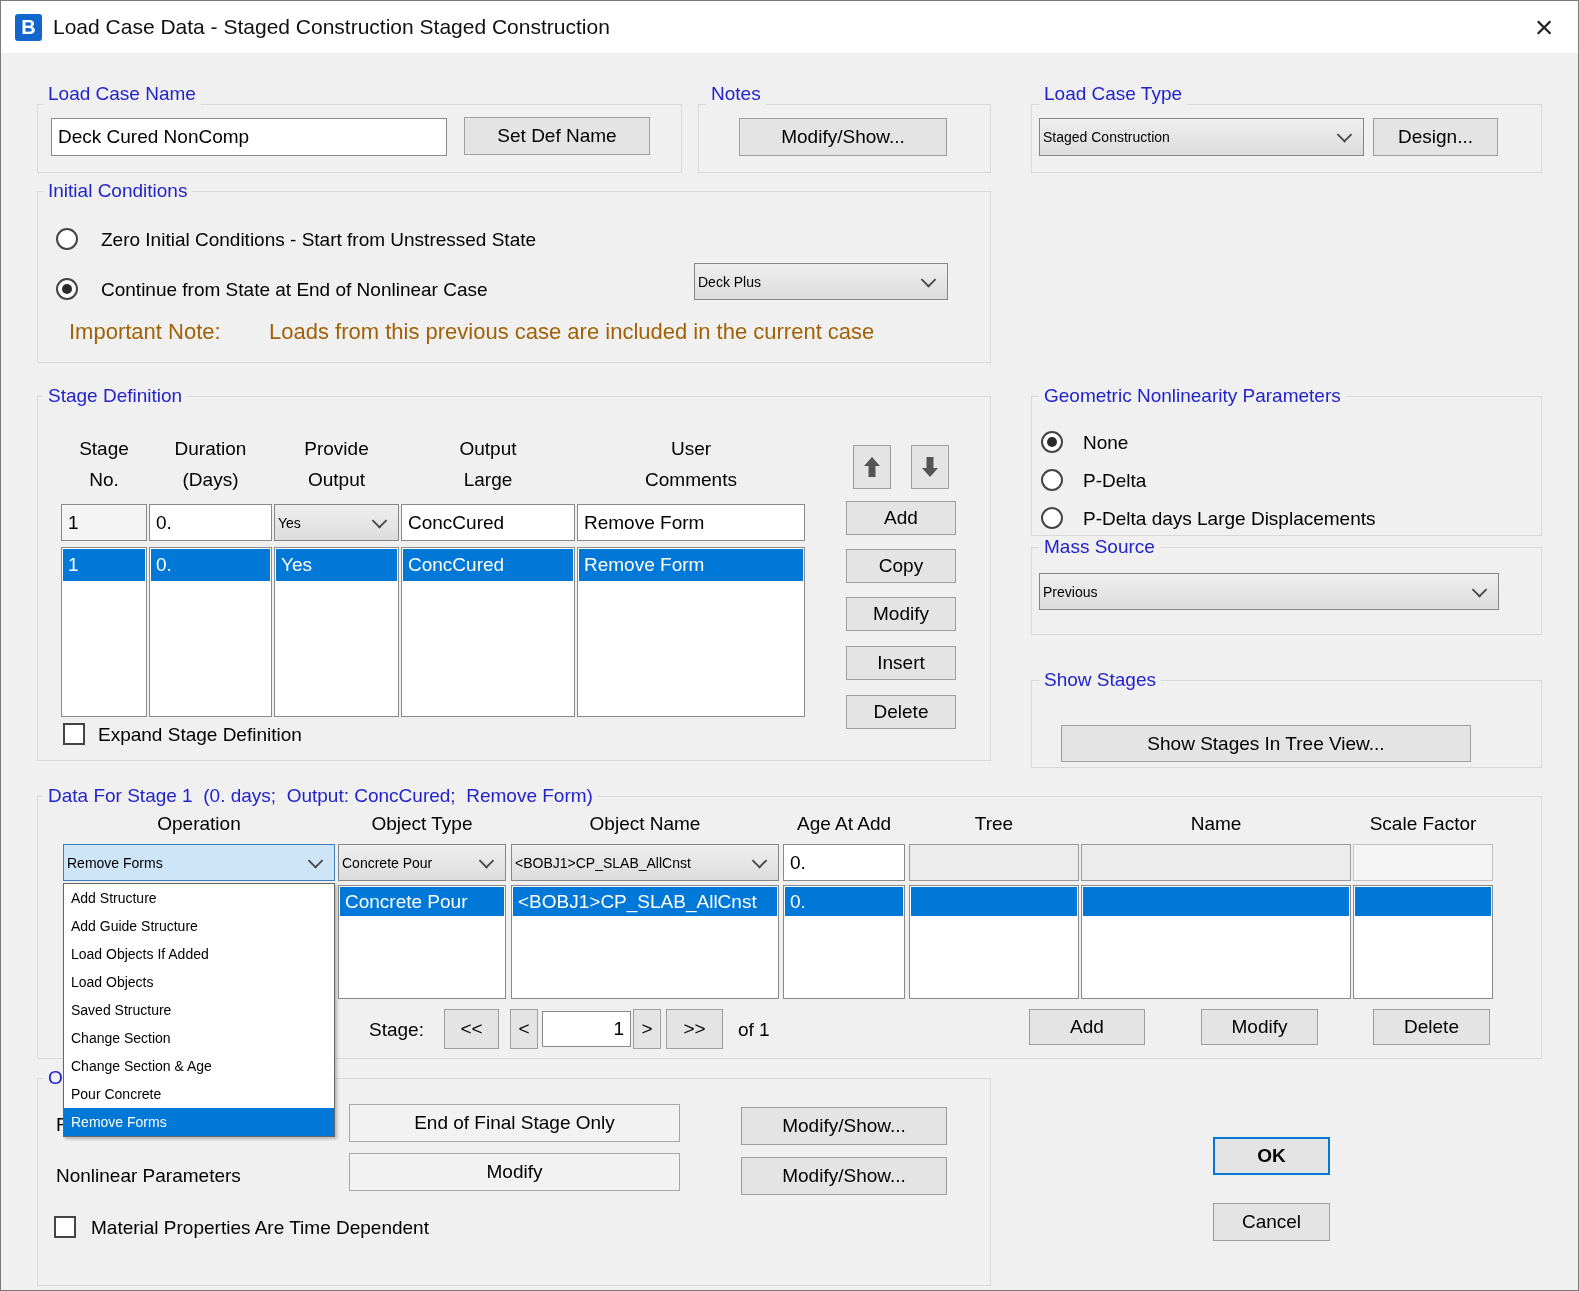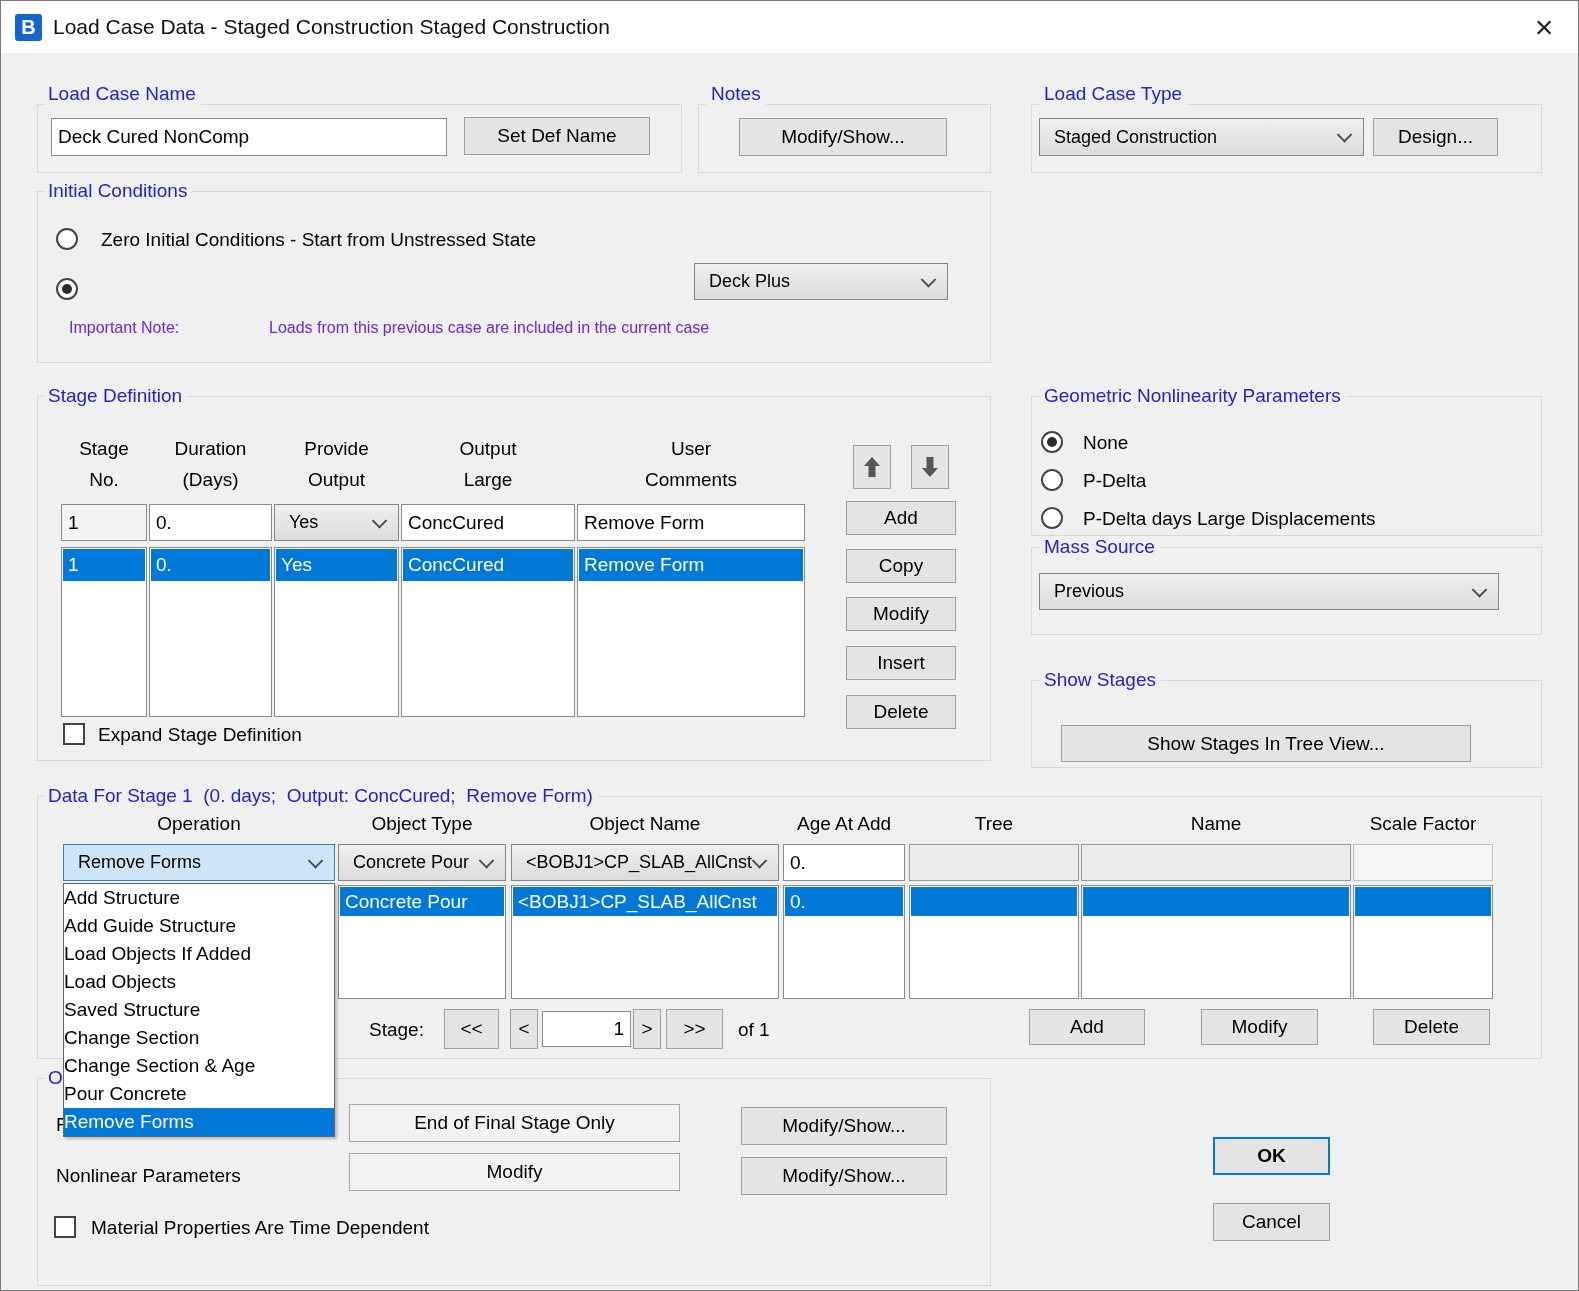--- a/index.html
+++ b/index.html
@@ -11,48 +11,48 @@
   .titlebar{position:absolute;left:0;top:0;width:100%;height:52px;background:#ffffff;}
   .appicon{position:absolute;left:14px;top:13px;width:27px;height:27px;background:#1266cc;
     color:#fff;font-weight:bold;font-size:20px;text-align:center;line-height:27px;border-radius:3px;}
   .wtitle{position:absolute;left:52px;top:0;height:52px;line-height:52px;font-size:21px;color:#111;white-space:pre;}
   .closex{position:absolute;left:1518px;top:4px;width:50px;height:44px;font-size:32px;font-weight:300;
     color:#222;text-align:center;line-height:44px;cursor:default;}
   .group{position:absolute;border:1px solid #d8d8d8;box-sizing:border-box;}
   .glabel{position:absolute;font-size:19px;color:#2323cb;background:#f0f0f0;padding:0 5px;white-space:pre;z-index:2;}
   .glabel.under{z-index:1;}
   .lbl{position:absolute;font-size:19px;color:#000;white-space:pre;}
-  .note{position:absolute;font-size:16px;color:#6d28d9;white-space:pre;}
+  .note{position:absolute;font-size:22px;color:#a16207;white-space:pre;}
   .btn{position:absolute;background:#e4e4e4;border:1px solid #9f9f9f;box-sizing:border-box;
     font-size:19px;display:flex;align-items:center;justify-content:center;cursor:default;}
   .tin{position:absolute;background:#fff;border:1px solid #8a8a8a;box-sizing:border-box;
     font-family:"Liberation Sans",sans-serif;font-size:19px;padding:0 6px;outline:none;}
   .cellro{position:absolute;background:#f4f4f4;border:1px solid #8a8a8a;box-sizing:border-box;
     font-size:19px;display:flex;align-items:center;padding-left:6px;}
   .combo{position:absolute;background:linear-gradient(#efefef,#dcdcdc);border:1px solid #868686;
-    box-sizing:border-box;font-size:18px;display:flex;align-items:center;padding-left:14px;
+    box-sizing:border-box;font-size:14px;display:flex;align-items:center;padding-left:3px;
     overflow:hidden;white-space:nowrap;cursor:default;}
   .combo .ctext{overflow:hidden;white-space:nowrap;flex:1;}
   .chev{position:absolute;right:13px;top:50%;width:9px;height:9px;border-right:2px solid #4a4a4a;
     border-bottom:2px solid #4a4a4a;transform:translateY(-70%) rotate(45deg);}
   .combo.focused{background:#cde5f7;border:1px solid #3e80b6;}
   .dispbox{position:absolute;background:#f2f2f2;border:1px solid #a6a6a6;box-sizing:border-box;
     font-size:19px;display:flex;align-items:center;justify-content:center;}
   .radio{position:absolute;width:22px;height:22px;border:2px solid #444;border-radius:50%;
     background:#fff;box-sizing:border-box;}
   .radio.checked::after{content:"";position:absolute;left:4px;top:4px;width:10px;height:10px;
     border-radius:50%;background:#2b2b2b;}
   .checkbox{position:absolute;width:22px;height:22px;border:2px solid #444;background:#fff;box-sizing:border-box;}
   .hdr{position:absolute;font-size:19px;text-align:center;white-space:pre;}
   .listcol{position:absolute;background:#fff;border:1px solid #8a8a8a;box-sizing:border-box;}
   .selrow{position:absolute;left:1px;right:1px;top:1px;background:#0078d7;color:#fff;
     font-size:19px;display:flex;align-items:center;padding-left:5px;overflow:hidden;white-space:nowrap;box-sizing:border-box;}
   .dropdown{position:absolute;left:62px;top:882px;width:272px;background:#fff;border:1px solid #666;
     box-sizing:border-box;z-index:30;box-shadow:2px 2px 3px rgba(0,0,0,.25);}
-  .dditem{height:28px;line-height:28px;font-size:19px;white-space:nowrap;overflow:hidden;}
+  .dditem{height:28px;line-height:28px;font-size:14px;padding-left:7px;white-space:nowrap;overflow:hidden;}
   .dditem.sel{background:#0078d7;color:#fff;}
   .arrowbtn{position:absolute;width:38px;height:44px;background:#e4e4e4;border:1px solid #9f9f9f;
     box-sizing:border-box;display:flex;align-items:center;justify-content:center;}
   .okbtn{border:2px solid #0078d7;font-weight:bold;}
 </style>
 </head>
 <body>
 
 <div class="window">
 
@@ -77,20 +77,21 @@
     <span class="ctext">Staged Construction</span>
     <span class="chev"></span>
   </div>
   <div class="btn" style="left:1372px;top:117px;width:125px;height:38px">Design...</div>
 
   <div class="group" style="left:36px;top:190px;width:954px;height:172px"></div>
   <span class="glabel" style="left:42px;top:179px">Initial Conditions</span>
   <span class="radio" style="left:55px;top:227px"></span>
   <span class="lbl" style="left:100px;top:228px">Zero Initial Conditions - Start from Unstressed State</span>
   <span class="radio checked" style="left:55px;top:277px"></span>
+  <span class="lbl" style="left:100px;top:278px">Continue from State at End of Nonlinear Case</span>
   <div class="combo" style="left:693px;top:262px;width:254px;height:37px">
     <span class="ctext">Deck Plus</span>
     <span class="chev"></span>
   </div>
   <span class="note" style="left:68px;top:318px">Important Note:</span>
   <span class="note" style="left:268px;top:318px">Loads from this previous case are included in the current case</span>
 
   <div class="group" style="left:36px;top:395px;width:954px;height:365px"></div>
   <span class="glabel" style="left:42px;top:384px">Stage Definition</span>
 

